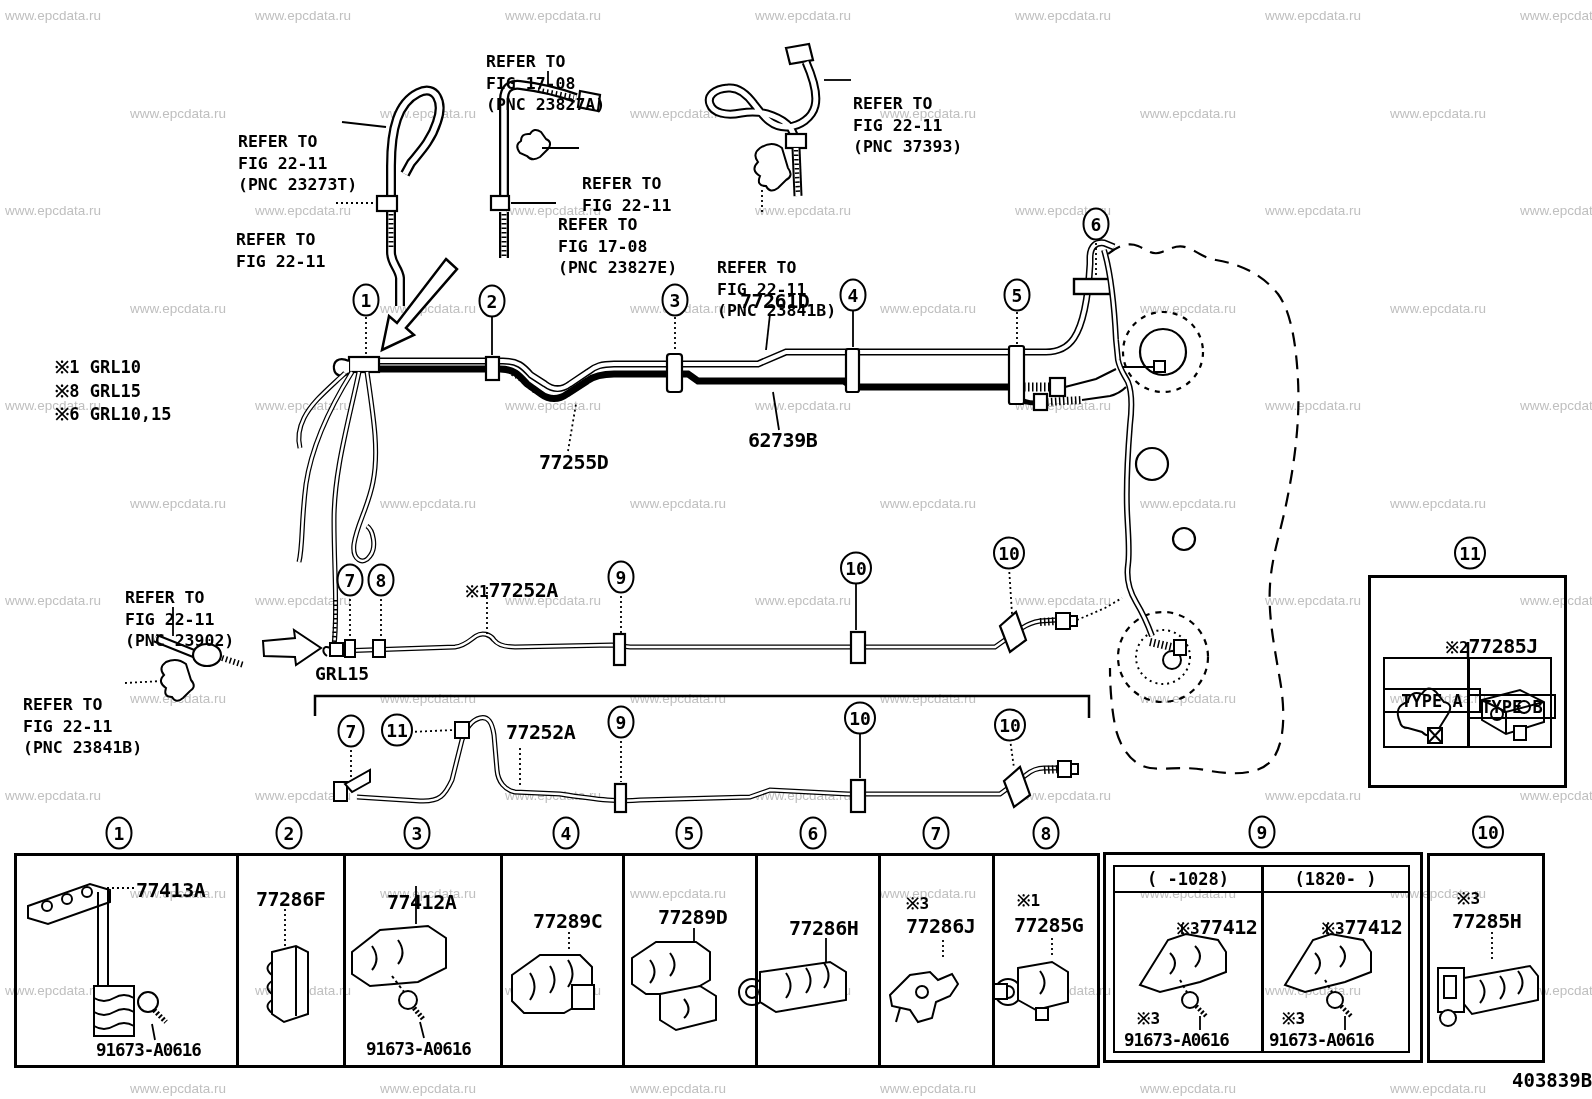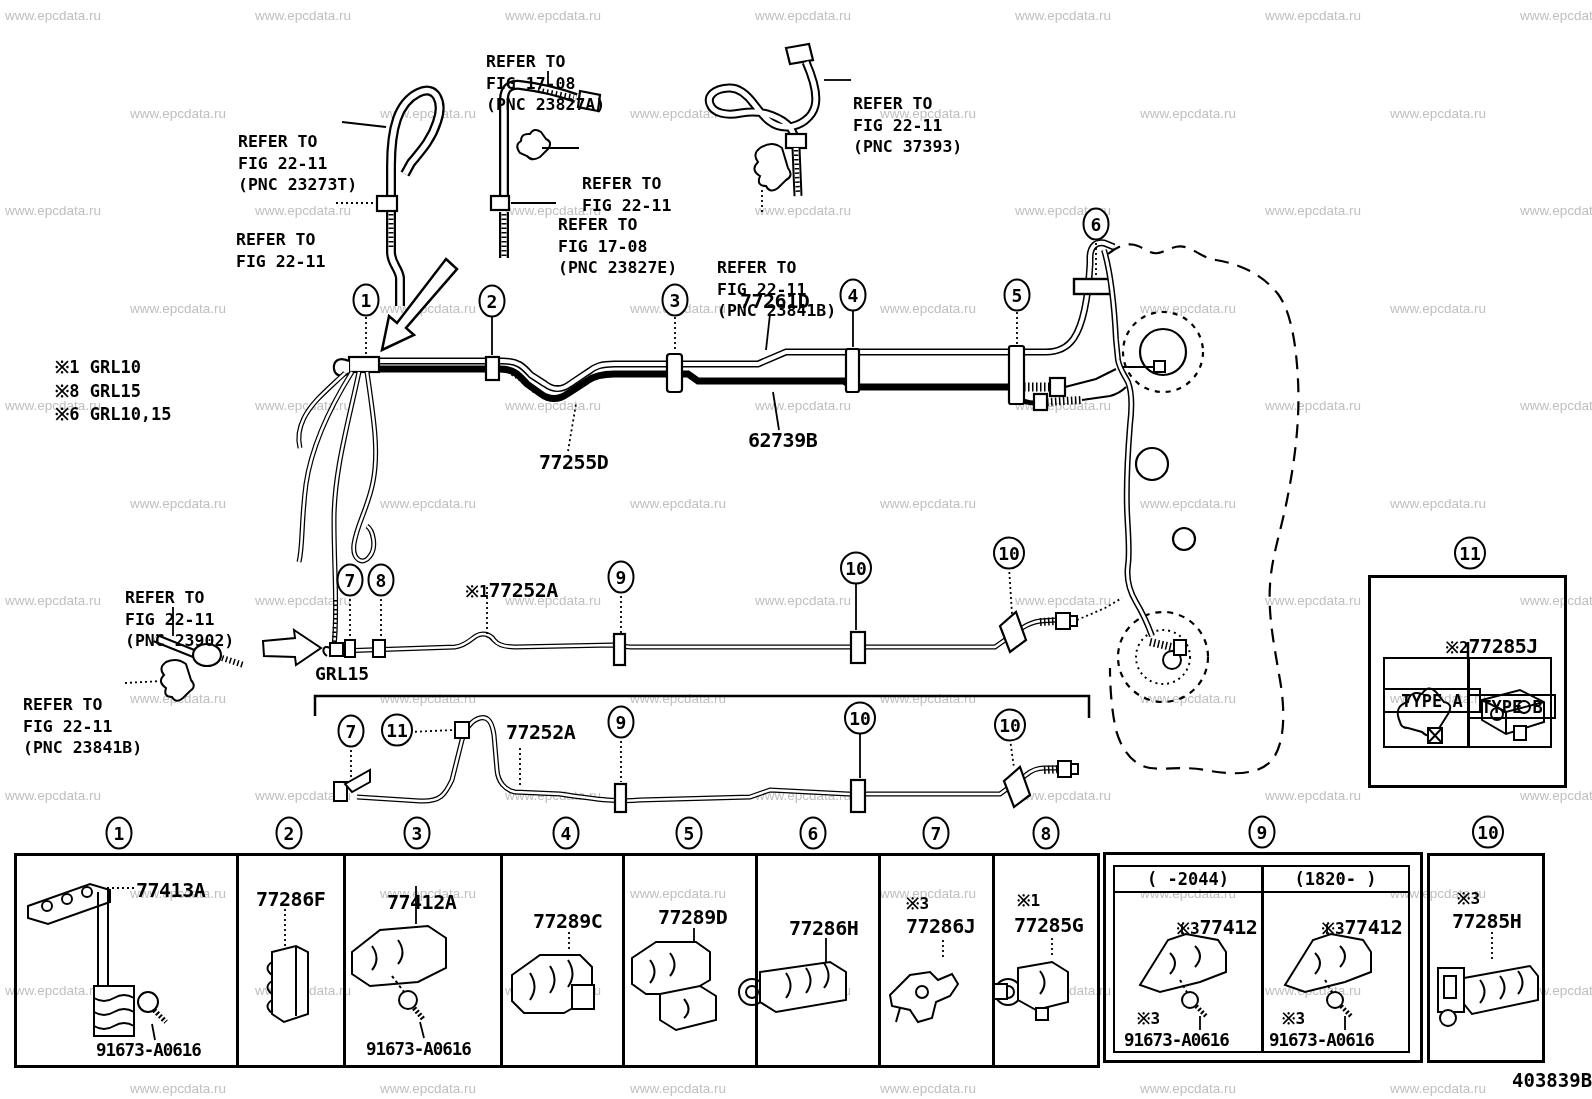--- a/index.html
+++ b/index.html
@@ -430,21 +430,21 @@
   <div class="vdiv" style="left:343px;top:853px;height:215px"></div>
   <div class="vdiv" style="left:500px;top:853px;height:215px"></div>
   <div class="vdiv" style="left:622px;top:853px;height:215px"></div>
   <div class="vdiv" style="left:755px;top:853px;height:215px"></div>
   <div class="vdiv" style="left:878px;top:853px;height:215px"></div>
   <div class="vdiv" style="left:992px;top:853px;height:215px"></div>
 
   <div class="bx" style="left:1103px;top:852px;width:320px;height:211px"></div>
   <div class="bx" style="left:1113px;top:865px;width:297px;height:188px;border-width:2.5px"></div>
   <div class="vdiv" style="left:1261px;top:865px;height:188px"></div>
-  <div class="hdrcell rangehdr" style="left:1113px;top:865px;width:150px;height:28px">(    -2044)</div>
+  <div class="hdrcell rangehdr" style="left:1113px;top:865px;width:150px;height:28px">(    -1028)</div>
   <div class="hdrcell rangehdr" style="left:1261px;top:865px;width:149px;height:28px">(1820-    )</div>
 
   <div class="bx" style="left:1427px;top:853px;width:118px;height:210px"></div>
 
   <div class="t part" style="left:136px;top:880px">77413A</div>
   <div class="t boltlbl" style="left:96px;top:1042px">91673-A0616</div>
   <div class="t part" style="left:256px;top:889px">77286F</div>
   <div class="t part" style="left:387px;top:892px">77412A</div>
   <div class="t boltlbl" style="left:366px;top:1041px">91673-A0616</div>
   <div class="t part" style="left:533px;top:911px">77289C</div>

